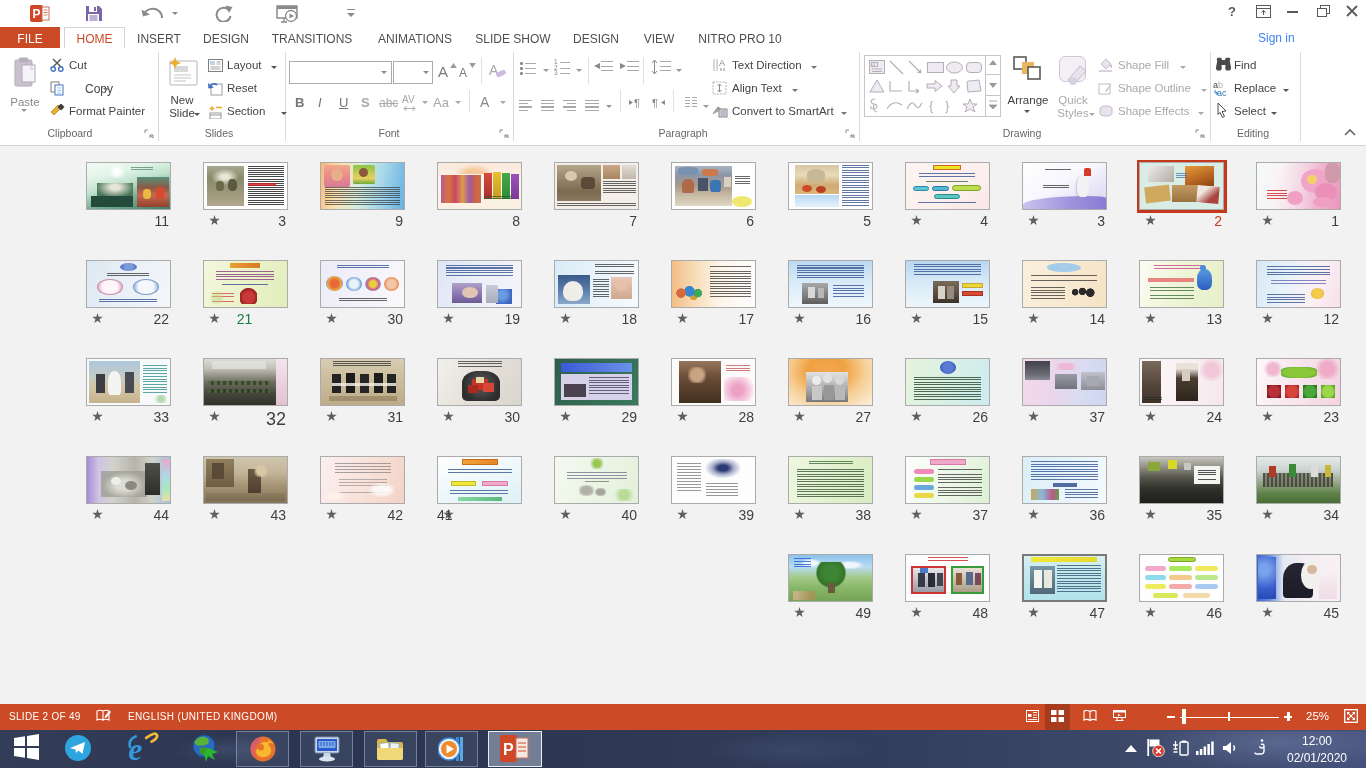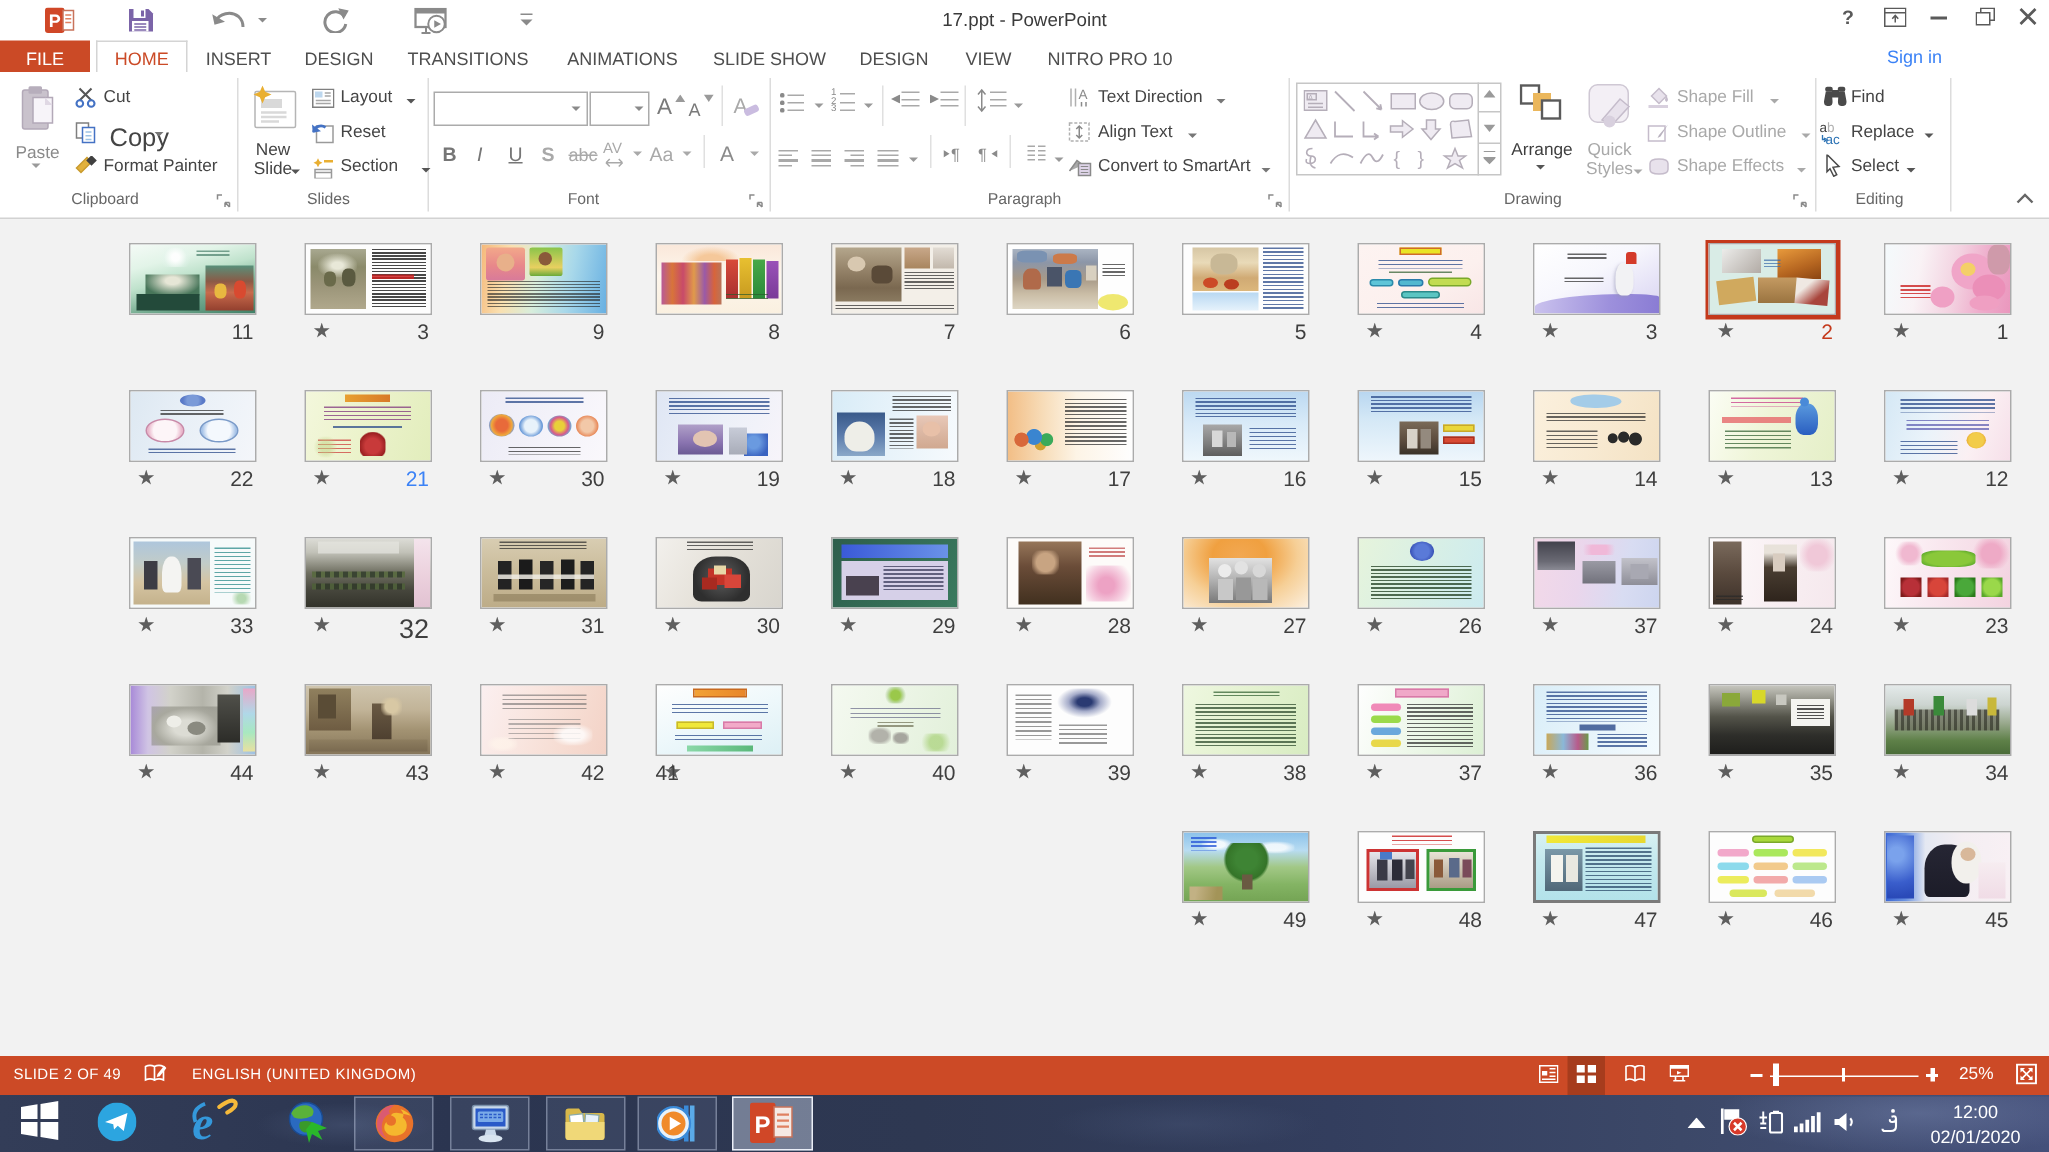--- a/index.html
+++ b/index.html
@@ -31,21 +31,20 @@
     </svg>
 <svg class="abs" style="left:276px;top:5px" width="25" height="18" viewBox="0 0 25 18">
       <rect x="1" y="1" width="20" height="12" fill="none" stroke="#8A8A8A" stroke-width="1.5"></rect>
       <rect x="1" y="1" width="20" height="3" fill="#8A8A8A"></rect>
       <circle cx="15" cy="11" r="5.5" fill="#fff" stroke="#8A8A8A" stroke-width="1.3"></circle>
       <path d="M13.5 8.5 L18 11 L13.5 13.5 Z" fill="#8A8A8A"></path>
       <path d="M8 13 L8 17 M5 17 L11 17" stroke="#8A8A8A" stroke-width="1.3"></path>
     </svg>
 <div style="position:absolute;left:347px;top:9px;width:8px;height:1.4px;background:#8a8a8a"></div>
 <div style="position:absolute;left:347px;top:12.5px;width:0;height:0;border-left:4px solid transparent;border-right:4px solid transparent;border-top:4px solid #8a8a8a"></div>
-<div style="position:absolute;left:0px;top:6px;white-space:nowrap;width:1366px;text-align:center;font-size:12.5px;color:#3b3b3b">17.ppt - PowerPoint</div>
 <div style="position:absolute;left:1228px;top:4px;white-space:nowrap;font-size:13px;font-weight:bold;color:#5a5a5a">?</div>
 <svg class="abs" style="left:1256px;top:5px" width="15" height="13" viewBox="0 0 15 13">
       <rect x="0.5" y="0.5" width="14" height="12" fill="none" stroke="#5a5a5a"></rect>
       <path d="M0.5 3.5h14" stroke="#5a5a5a"></path>
       <path d="M7.5 10 L7.5 5.5 M5.5 7.5 L7.5 5.3 L9.5 7.5" stroke="#5a5a5a" fill="none"></path>
     </svg>
 <div style="position:absolute;left:1287px;top:11px;width:11px;height:2px;background:#5a5a5a"></div>
 <svg class="abs" style="left:1317px;top:5px" width="13" height="13" viewBox="0 0 13 13">
       <rect x="3.5" y="0.5" width="9" height="8" fill="none" stroke="#5a5a5a"></rect>
       <rect x="0.5" y="3.5" width="9" height="8" fill="#fff" stroke="#5a5a5a"></rect>
@@ -109,21 +108,21 @@
       <path d="M3 1 L11 9 M11 1 L3 9" stroke="#555" stroke-width="1.4" fill="none"></path>
       <circle cx="3.2" cy="11" r="2.2" fill="none" stroke="#4472C4" stroke-width="1.4"></circle>
       <circle cx="10.8" cy="11" r="2.2" fill="none" stroke="#4472C4" stroke-width="1.4"></circle>
     </svg>
     <div style="position:absolute;left:69px;top:59px;white-space:nowrap;font-size:11.5px;color:#444">Cut</div>
     <svg class="abs" style="left:50px;top:81px" width="15" height="15" viewBox="0 0 15 15">
       <rect x="1" y="1" width="8" height="10" fill="#fff" stroke="#7f7f7f"></rect>
       <rect x="5" y="4" width="8" height="10" fill="#fff" stroke="#4472C4"></rect>
       <path d="M7 7h4M7 9.5h4M7 12h4" stroke="#9dc3e6" stroke-width="1"></path>
     </svg>
-    <div style="position:absolute;left:73px;top:82px;white-space:nowrap;font-size:17px;color:#444">Copy</div>
+    <div style="position:absolute;left:85px;top:82px;white-space:nowrap;font-size:12px;color:#444">Copy</div>
     <div style="position:absolute;left:103px;top:88px;width:0;height:0;border-left:3.5px solid transparent;border-right:3.5px solid transparent;border-top:3.5px solid #777"></div>
     <svg class="abs" style="left:49px;top:104px" width="16" height="15" viewBox="0 0 16 15">
       <path d="M2 8 L9 1 L12 4 L5 11 Z" fill="#E2B13C" stroke="#C99B2D"></path>
       <rect x="9.5" y="0.5" width="5" height="5" fill="#404040" transform="rotate(45 12 3)"></rect>
     </svg>
     <div style="position:absolute;left:69px;top:105px;white-space:nowrap;font-size:11.5px;color:#444">Format Painter</div>
     <svg class="abs" style="left:167px;top:57px" width="31" height="29" viewBox="0 0 31 29">
       <rect x="3" y="4" width="27" height="24" rx="1" fill="#fff" stroke="#b5b5b5"></rect>
       <rect x="7" y="9" width="14" height="6" fill="#d9d9d9"></rect>
       <path d="M7 18h17M7 21h17M7 24h12" stroke="#d9d9d9" stroke-width="1.6"></path>
@@ -604,21 +603,21 @@
       <div style="position:absolute;left:0px;top:0px;width:83px;height:46px;background:linear-gradient(110deg,#f3f7dc 0%,#ecf3cc 45%,#e2edbc 100%);overflow:hidden">
         <div style="position:absolute;left:26px;top:2px;width:30px;height:5px;background:linear-gradient(90deg,#e8a030,#d87a28)"></div>
         <div style="position:absolute;left:12px;top:10px;width:58px;height:10px;background:repeating-linear-gradient(180deg,rgba(120,40,120,0.7) 0,rgba(120,40,120,0.7) 0.95px,transparent 0.95px,transparent 2.7px)"></div>
         <div style="position:absolute;left:18px;top:23px;width:46px;height:3px;background:repeating-linear-gradient(180deg,rgba(42,74,138,0.75) 0,rgba(42,74,138,0.75) 1px,transparent 1px,transparent 3px)"></div>
         <div style="position:absolute;left:36px;top:27px;width:17px;height:16px;background:radial-gradient(circle at 50% 58%,#c83a3a 40%,#9a2020 70%,transparent 78%)"></div>
         <div style="position:absolute;left:8px;top:32px;width:22px;height:9px;background:repeating-linear-gradient(180deg,rgba(204,51,51,0.7) 0,rgba(204,51,51,0.7) 0.9px,transparent 0.9px,transparent 2.8px)"></div>
         <div style="position:absolute;left:4px;top:30px;width:18px;height:14px;background:radial-gradient(circle,rgba(190,210,130,0.5) 30%,transparent 70%)"></div>
       </div>
     </div>
     <div style="position:absolute;left:209px;top:313px;width:11px;height:11px;background:#5f5f5f;clip-path:polygon(50% 0%,61% 35%,98% 35%,68% 57%,79% 91%,50% 70%,21% 91%,32% 57%,2% 35%,39% 35%)"></div>
-    <div style="position:absolute;left:203px;top:311px;white-space:nowrap;width:83px;text-align:right;font-size:14px;color:#3b82f6">21</div>
+    <div style="position:absolute;left:203px;top:311px;white-space:nowrap;width:83px;text-align:center;font-size:14px;color:#15803d">21</div>
     <div style="position:absolute;left:86px;top:260px;width:85px;height:48px;background:#fff;border:1px solid #ababab;overflow:hidden">
       <div style="position:absolute;left:0px;top:0px;width:83px;height:46px;background:linear-gradient(110deg,#dde8f2 0%,#e9f0f7 45%,#f4f6fa 100%);overflow:hidden">
         <div style="position:absolute;left:33px;top:2px;width:17px;height:8px;background:radial-gradient(circle,#7a9ad8 40%,#5a7ac8 70%);border-radius:50%"></div>
         <div style="position:absolute;left:20px;top:12px;width:42px;height:4px;background:repeating-linear-gradient(180deg,rgba(40,40,40,0.7) 0,rgba(40,40,40,0.7) 1.0px,transparent 1.0px,transparent 2.4px)"></div>
         <div style="position:absolute;left:10px;top:18px;width:26px;height:16px;background:radial-gradient(circle,#fdf5f8 55%,#eab8cc 80%);border:1px solid #c88aa8;border-radius:50%"></div>
         <div style="position:absolute;left:46px;top:18px;width:26px;height:16px;background:radial-gradient(circle,#f4f8fd 55%,#a8c4e8 80%);border:1px solid #7a9ac8;border-radius:50%"></div>
         <div style="position:absolute;left:12px;top:38px;width:58px;height:5px;background:repeating-linear-gradient(180deg,rgba(42,74,138,0.75) 0,rgba(42,74,138,0.75) 0.9px,transparent 0.9px,transparent 2.4px)"></div>
       </div>
     </div>
     <div style="position:absolute;left:92px;top:313px;width:11px;height:11px;background:#5f5f5f;clip-path:polygon(50% 0%,61% 35%,98% 35%,68% 57%,79% 91%,50% 70%,21% 91%,32% 57%,2% 35%,39% 35%)"></div>

